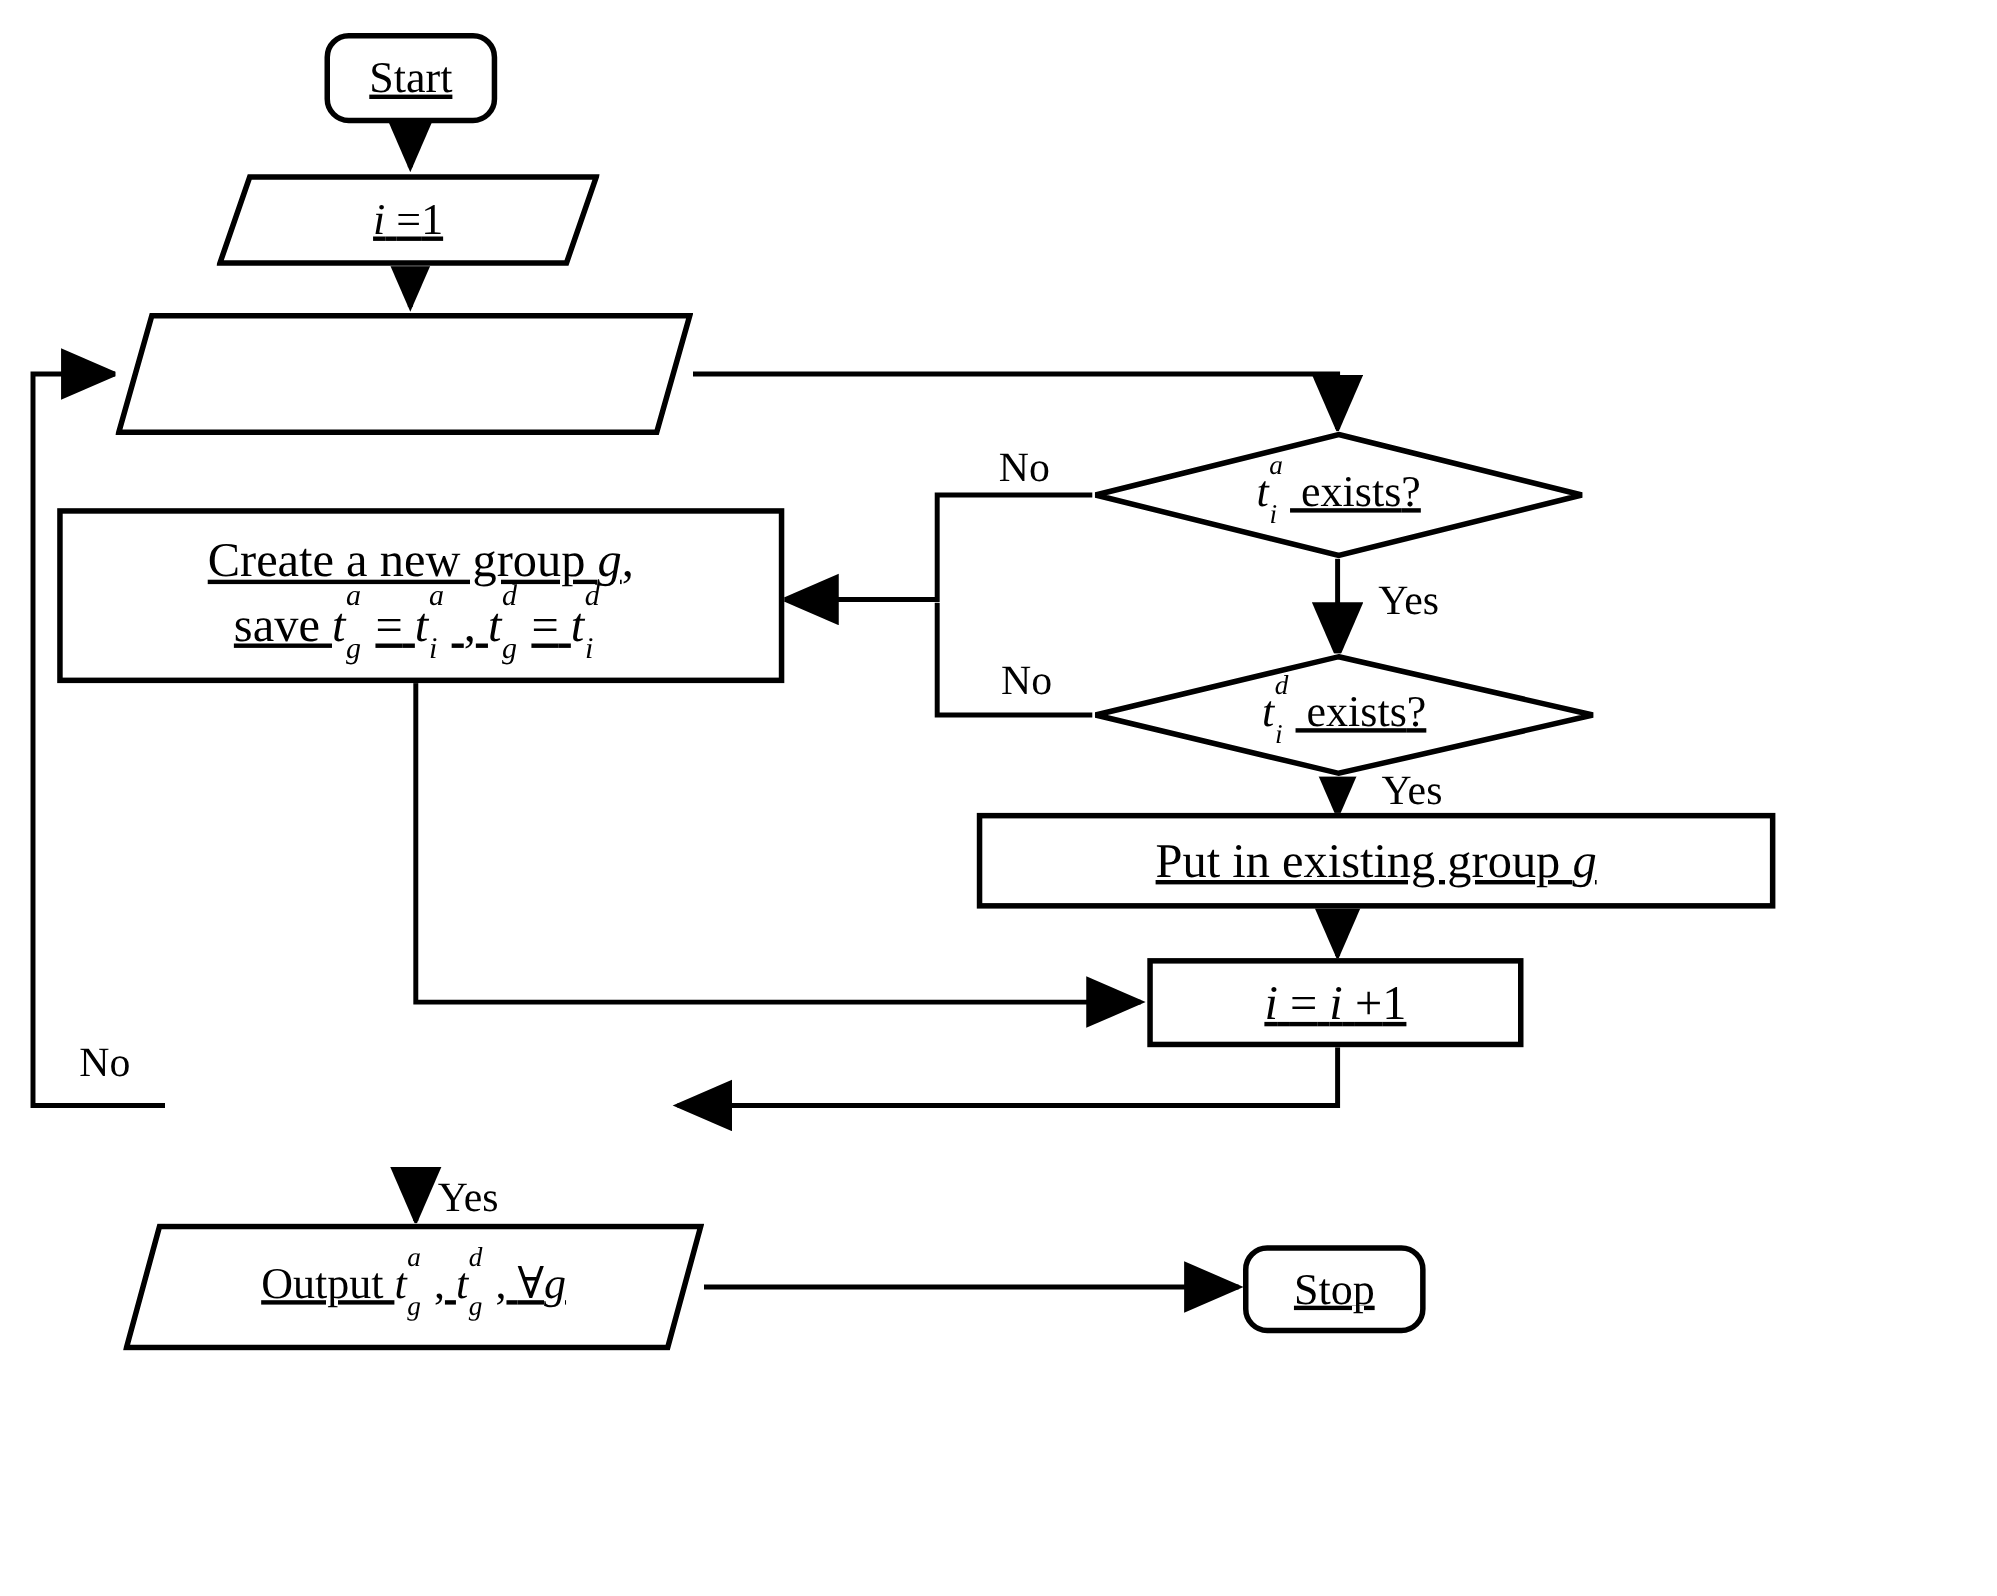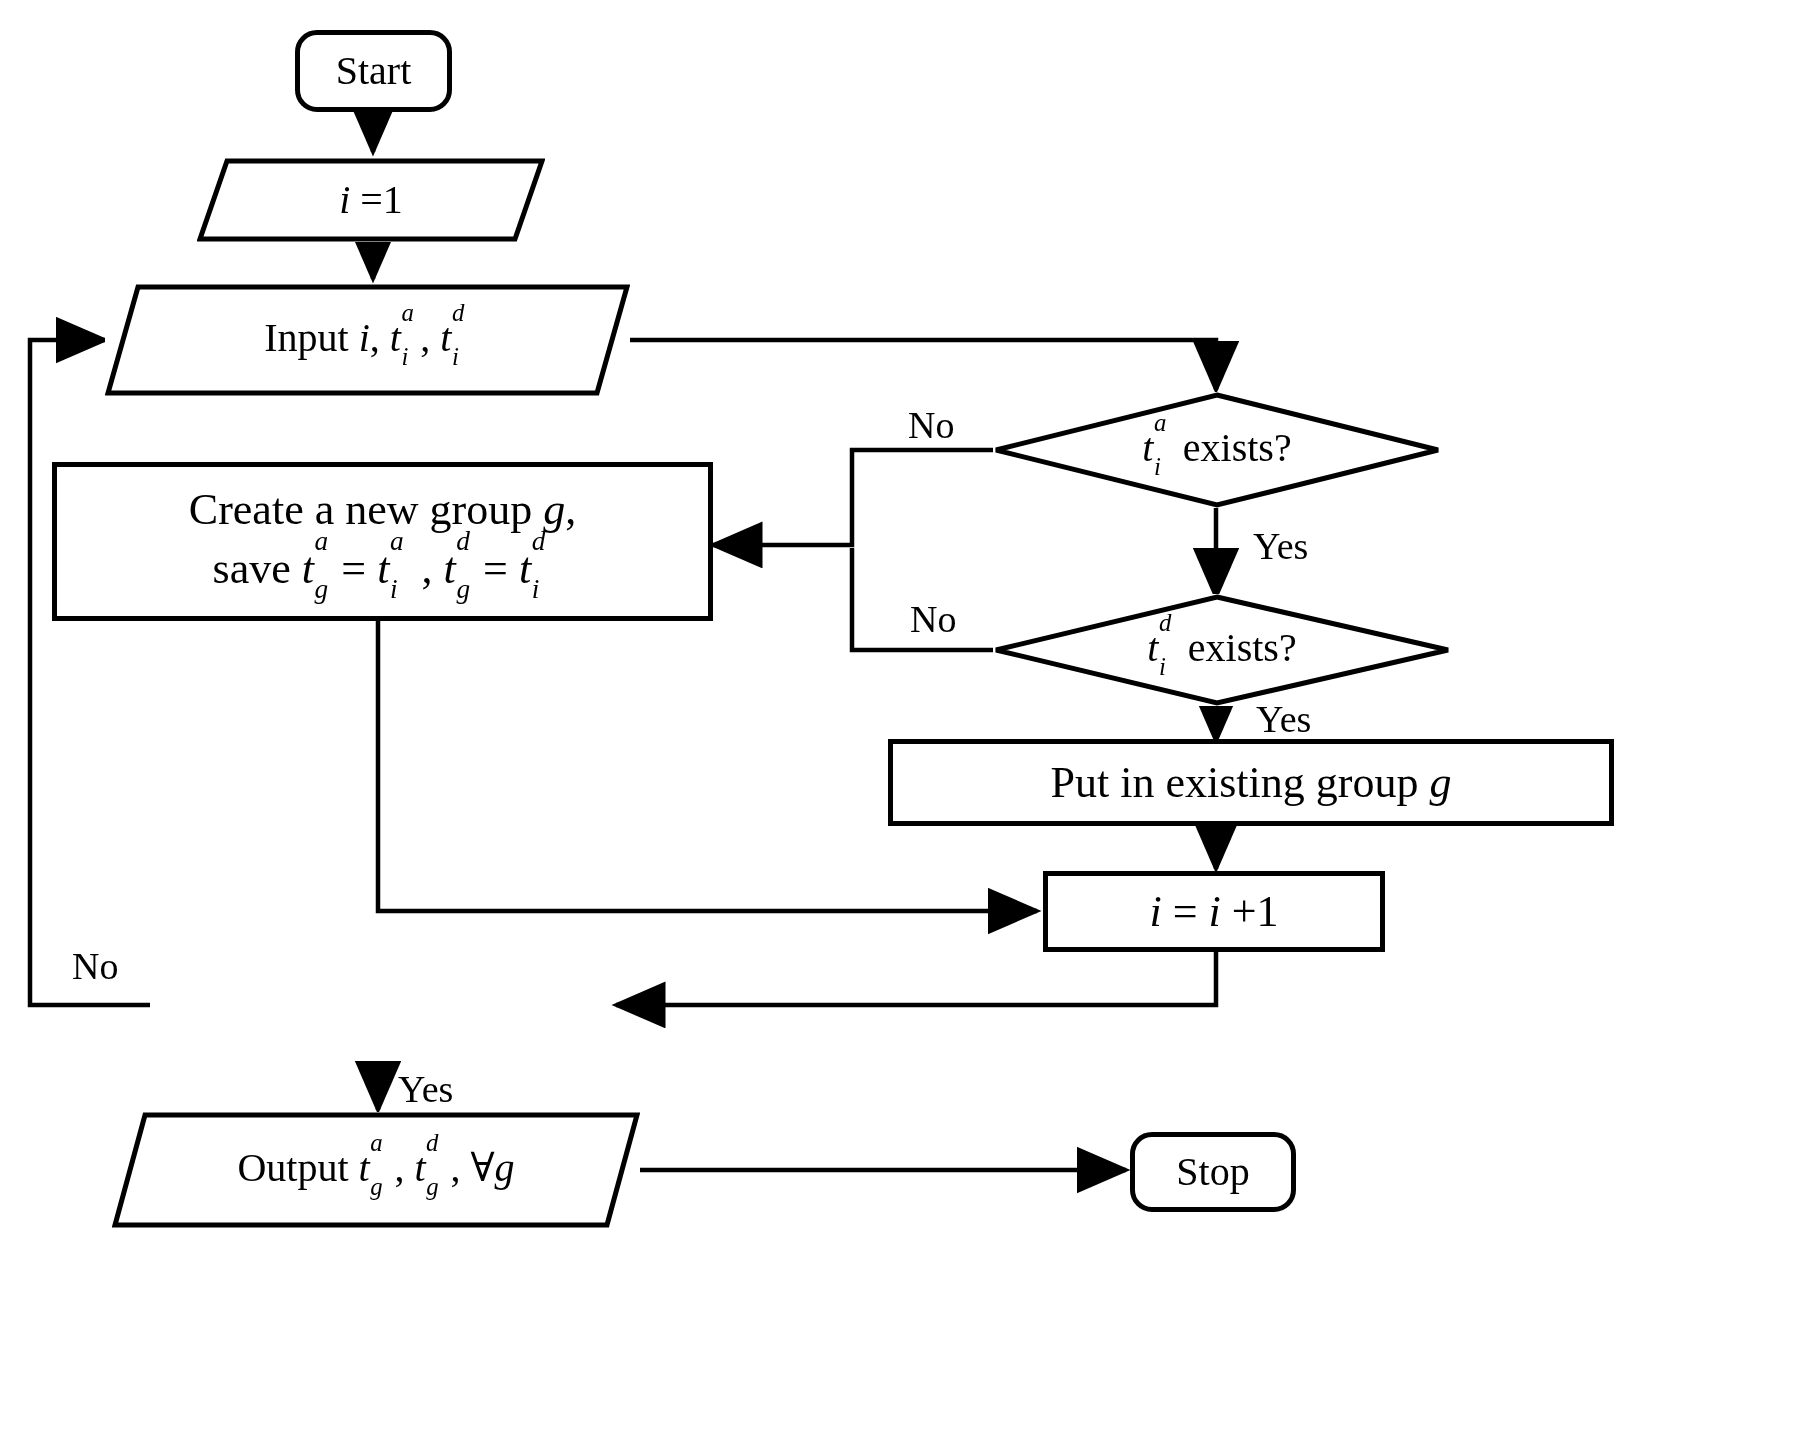--- a/index.html
+++ b/index.html
@@ -2,21 +2,21 @@
 <html><head>
 <meta charset="utf-8">
 <title>Flowchart</title>
 <style>
   html,body{margin:0;padding:0;background:#ffffff;}
   body{width:1815px;height:1451px;position:relative;overflow:hidden;
        font-family:"Liberation Serif","DejaVu Serif",serif;color:#000;}
   #canvas{position:absolute;left:0;top:0;width:1815px;height:1451px;}
   svg.edges{position:absolute;left:0;top:0;width:1815px;height:1451px;overflow:visible;}
   .node{position:absolute;box-sizing:border-box;display:flex;align-items:center;
-        justify-content:center;text-align:center;background:#fff;}
+        justify-content:center;text-align:center;background:#fff;text-decoration:underline;}
   .node .txt{display:block;line-height:1.18;white-space:nowrap;}
   .terminal{border:5px solid #000;border-radius:22px;font-size:40px;}
   .process{border:5px solid #000;font-size:44px;}
   .io{border:none;font-size:40px;}
   .io .shape{position:absolute;left:0;top:0;width:100%;height:100%;}
   .io .txt{position:relative;z-index:2;}
   .diamond{border:none;font-size:40px;}
   .diamond .shape{position:absolute;left:0;top:0;width:100%;height:100%;}
   .diamond .txt{position:relative;z-index:2;}
   .edge-label{position:absolute;font-size:38px;line-height:1;background:transparent;}
@@ -76,23 +76,20 @@
     </svg>
     <span class="txt">
       <i class="v">i</i>&nbsp;<span>=</span><span>1</span>
     </span>
   </div>
 
   <div class="node io" style="left:105px;top:284px;width:525px;height:112px;">
     <svg class="shape" viewBox="0 0 525 112" preserveAspectRatio="none">
       <polygon points="33,3 522,3 492,109 3,109" fill="#fff" stroke="#000" stroke-width="5" vector-effect="non-scaling-stroke"></polygon>
     </svg>
-    <span class="txt">
-      Input&nbsp;<i class="v">i</i><span>,</span>&nbsp;<span class="tvar"><span>t</span><sup class="sp">a</sup><sub class="sb">i</sub></span><span>,</span>&nbsp;<span class="tvar"><span>t</span><sup class="sp">d</sup><sub class="sb">i</sub></span>
-    </span>
   </div>
 
   <div class="node diamond" style="left:993px;top:392px;width:448px;height:116px;">
     <svg class="shape" viewBox="0 0 448 116" preserveAspectRatio="none">
       <polygon points="224,3 445,58 224,113 3,58" fill="#fff" stroke="#000" stroke-width="5" vector-effect="non-scaling-stroke"></polygon>
     </svg>
     <span class="txt">
       <span class="tvar"><span>t</span><sup class="sp">a</sup><sub class="sb">i</sub></span>&nbsp;exists<span>?</span>
     </span>
   </div>

